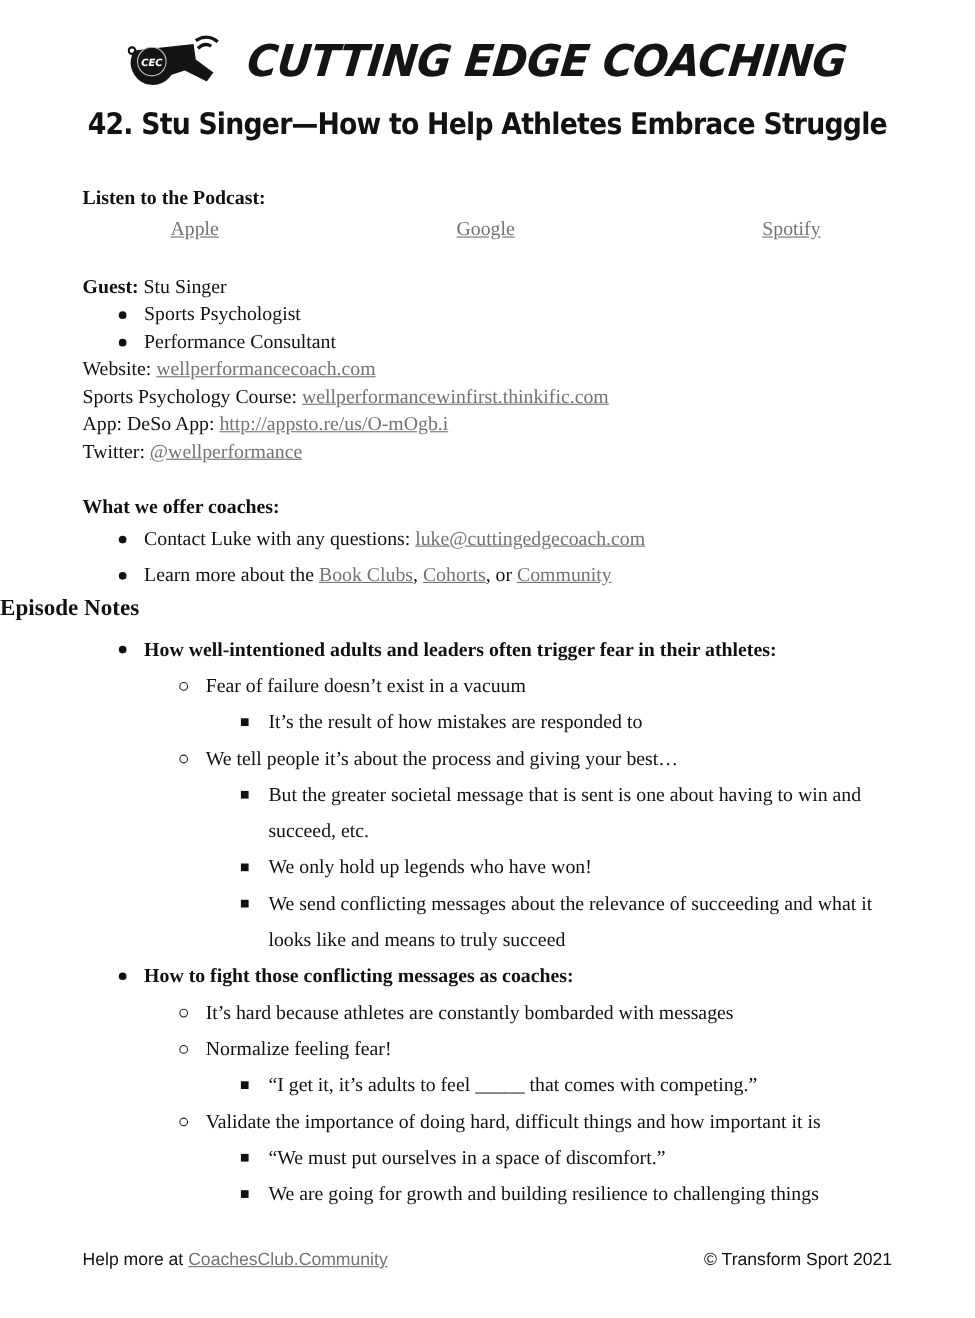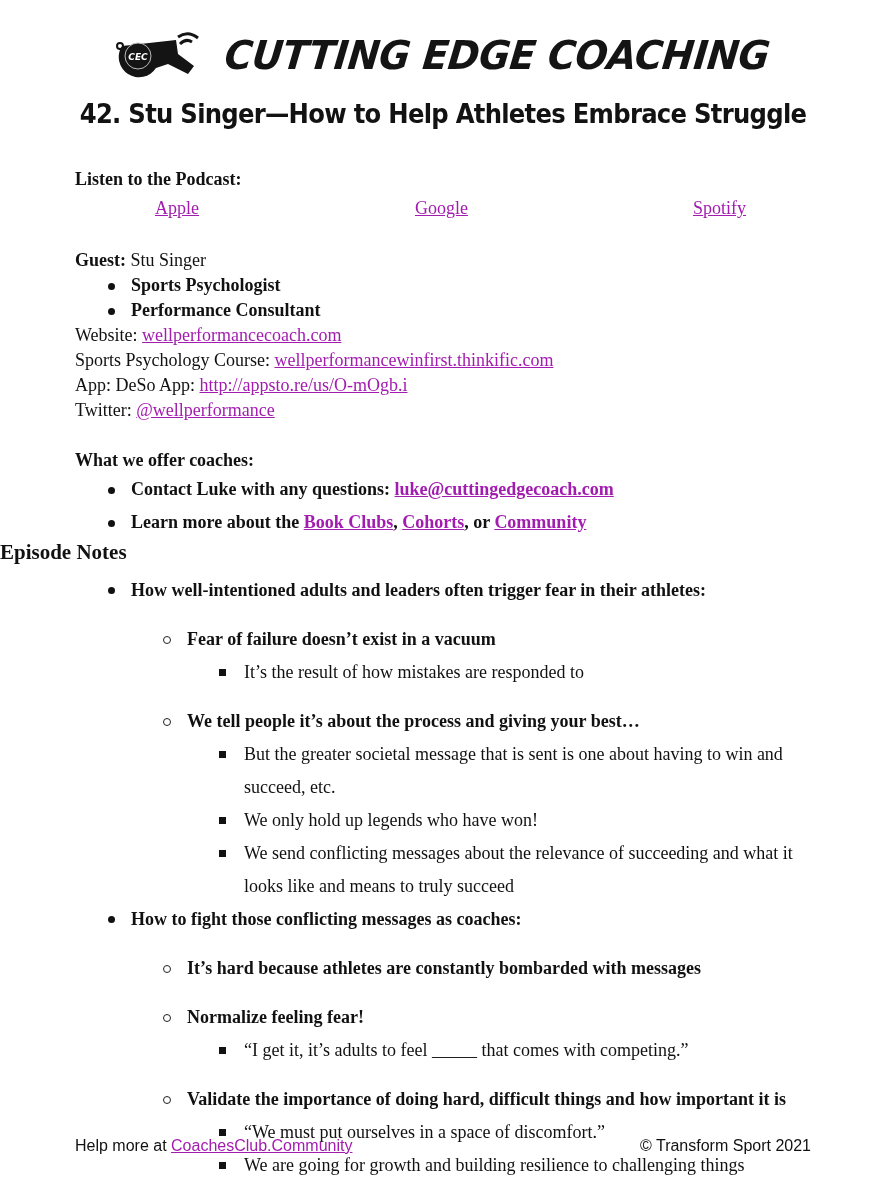--- a/index.html
+++ b/index.html
@@ -1,52 +1,52 @@
 <!DOCTYPE html>
 <html><head>
 <meta charset="utf-8">
 <style>
   html, body { margin: 0; padding: 0; background: #ffffff; }
   body { width: 886px; height: 1198px; position: relative; overflow: hidden; color: #111; }
   .serif { font-family: "Liberation Serif", "DejaVu Serif", serif; }
   .sans { font-family: "Liberation Sans", "DejaVu Sans", sans-serif; }
-  a { color: #a21caf; text-decoration: underline; text-align: center; }
+  a { color: #737373; text-decoration: underline; text-align: center; }
 
   .logo-row { position: absolute; top: 32px; left: 0; width: 886px; display: flex; justify-content: center; align-items: center; gap: 25px; }
   .whistle { width: 84px; height: 46px; }
   .brand { font-family: "DejaVu Sans", sans-serif; font-weight: 900; font-style: italic; font-size: 38px; letter-spacing: -0.5px; color: #141414; transform: skewX(-6deg) scaleY(1.05); }
 
   .episode-title { position: absolute; top: 98px; left: 0; width: 886px; text-align: center; font-family: "DejaVu Sans", sans-serif; font-weight: 700; font-size: 27px; letter-spacing: -0.8px; color: #121212; transform: scaleX(0.9); transform-origin: center; }
 
   .block { position: absolute; left: 75px; font-size: 18px; line-height: 25px; }
   .bold { font-weight: 700; }
 
   .podcast-label { top: 167px; }
   .podcast-links { position: absolute; top: 198px; left: 75px; width: 736px; font-size: 18px; }
   .podcast-links a { position: absolute; }
   #link-apple { left: 80px; }
   #link-google { left: 340px; }
   #link-spotify { left: 618px; }
 
   .guest { top: 248px; }
-  ul.l1 { list-style: none; margin: 0; padding: 0; font-weight: bold; }
+  ul.l1 { list-style: none; margin: 0; padding: 0; }
   .bullet-row { position: relative; padding-left: 56px; }
   .dot { position: absolute; left: 33px; top: 10px; width: 7px; height: 7px; border-radius: 50%; background: #111; }
 
   .info-lines { top: 323px; }
   .offer { top: 448px; }
   .offer .bullet-row { line-height: 33px; }
   .offer .dot { top: 14px; }
 
   .notes-heading { position: absolute; top: 540px; left: 0; width: 766px; text-align: left; font-size: 21px; font-weight: 700; }
 
   .notes { position: absolute; top: 574px; left: 75px; width: 760px; font-size: 18px; line-height: 33px; }
   .n1 { position: relative; padding-left: 56px; font-weight: 700; }
   .n1 > .dot { top: 13px; }
-  .n2 { position: relative; padding-left: 112px; font-weight: 700; margin-top: 16px; }
+  .n2 { position: relative; padding-left: 112px; font-weight: 400; }
   .ring { position: absolute; left: 88px; top: 13px; width: 6px; height: 6px; border: 1.3px solid #222; border-radius: 50%; }
   .n3 { position: relative; padding-left: 169px; font-weight: 400; }
   .sq { position: absolute; left: 144px; top: 13px; width: 7px; height: 7px; background: #111; }
 
   .footer { position: absolute; top: 1137px; left: 75px; width: 736px; font-size: 16px; }
   .footer-left { position: absolute; left: 0; }
   .footer-right { position: absolute; right: 0; margin-left: 44px; }
 </style>
 </head>
 <body>

